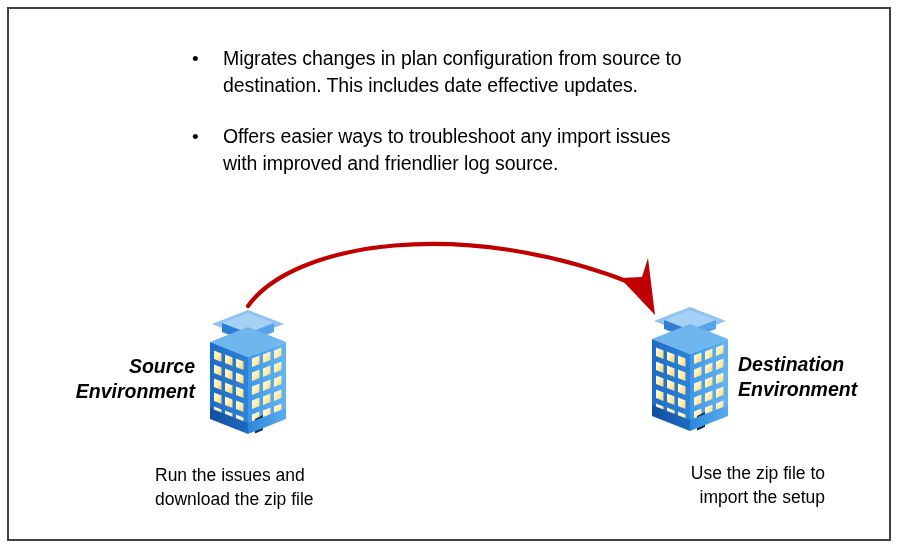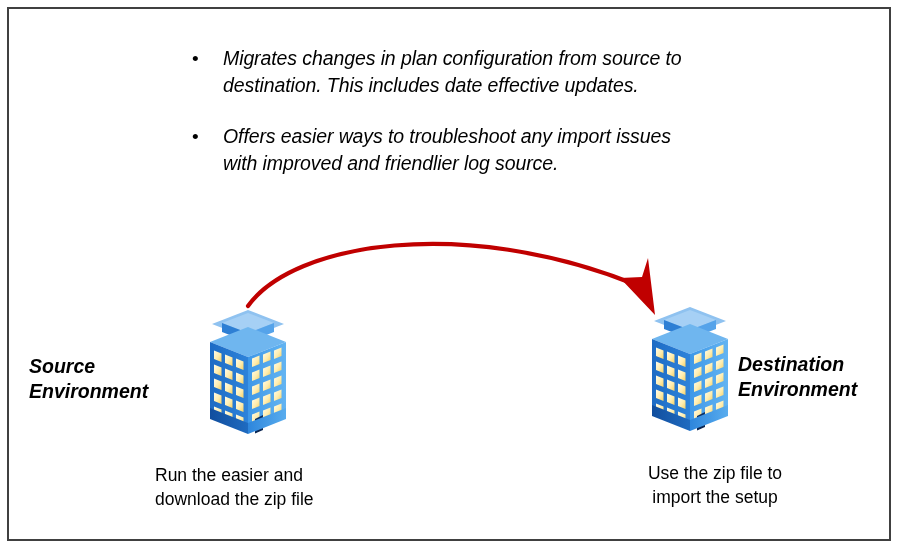--- a/index.html
+++ b/index.html
@@ -52,38 +52,37 @@
     text-align: left;
     padding-left: 5px;
     box-sizing: border-box;
   }
   .bullet-text {
     flex: 1 1 auto;
     font-size: 19.5px;
     line-height: 27px;
     color: #000000;
     letter-spacing: -0.1px;
-    font-style: italic;
   }
 
   
   .env-label {
     position: absolute;
     font-weight: bold;
     font-style: italic;
     font-size: 19.5px;
     line-height: 25px;
     color: #000000;
     white-space: pre-line;
   }
   #source-label {
     left: 20px;
     top: 345px;
     width: 166px;
-    text-align: left;
+    text-align: right;
   }
   #destination-label {
     left: 729px;
     top: 343px;
     width: 170px;
     text-align: left;
   }
 
   
   .caption {
@@ -96,21 +95,21 @@
   #source-caption {
     left: 146px;
     top: 454px;
     width: 230px;
     text-align: left;
   }
   #destination-caption {
     left: 596px;
     top: 452px;
     width: 220px;
-    text-align: center;
+    text-align: right;
   }
 
   
   #migration-arrow {
     position: absolute;
     left: 225px;
     top: 205px;
     width: 450px;
     height: 110px;
     pointer-events: none;
@@ -232,21 +231,21 @@
       </g>
 
       <polygon points="50,112 58,108 58,122 50,126" fill="#0C2F63"></polygon>
       <polygon points="50,122 58,118.5 58,123 50,126.5" fill="#0A2550"></polygon>
 
       <polygon points="43,116 81,101 81,112 43,127" fill="url(#sBaseRG)"></polygon>
       <polygon points="5,101 43,116 43,127 5,112" fill="url(#sBaseLG)"></polygon>
       <polygon points="43,108 81,101 43,116 5,101" fill="#5AADEE" opacity="0"></polygon>
     </svg>
 
-    <div id="source-caption" class="caption">Run the easier and
+    <div id="source-caption" class="caption">Run the issues and
 download the zip file</div>
 
     <div id="destination-label" class="env-label">Destination
 Environment</div>
 
     <svg id="destination-building" class="building" viewBox="0 0 86 150" xmlns="http://www.w3.org/2000/svg">
       <defs>
         <linearGradient id="dLeftG" x1="0" y1="0" x2="1" y2="0">
           <stop offset="0%" stop-color="#1D6BC4"></stop>
           <stop offset="100%" stop-color="#2E83DA"></stop>

